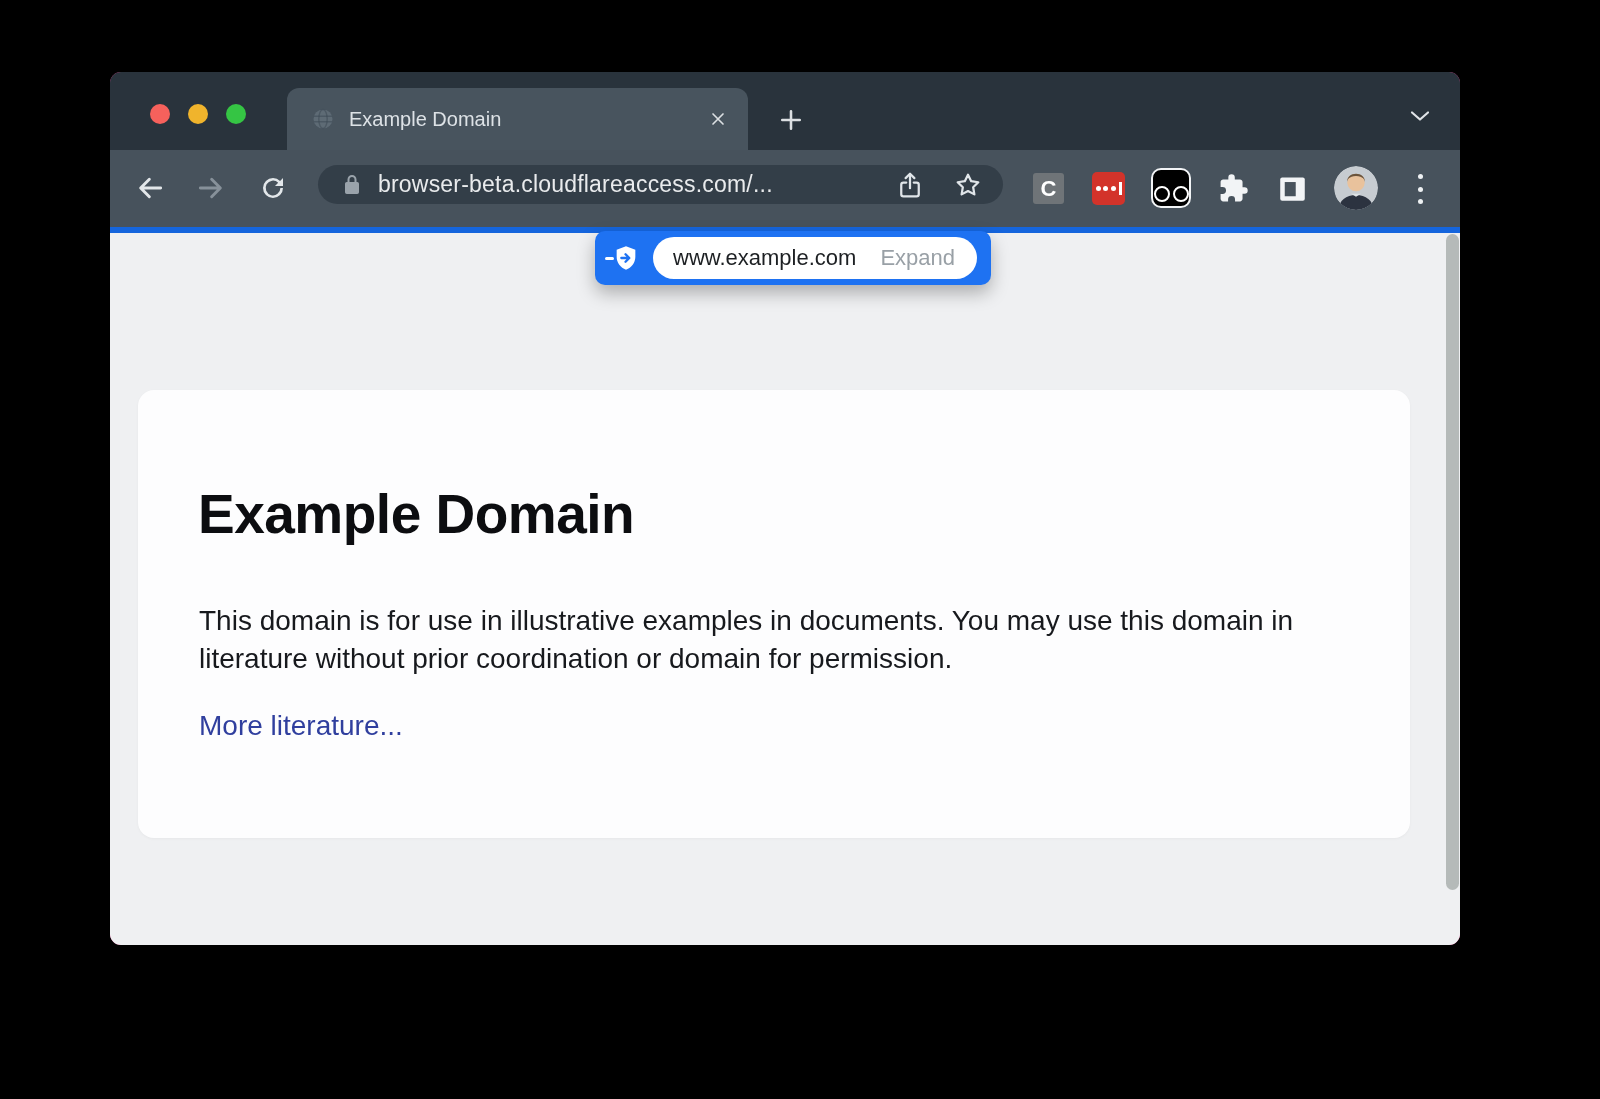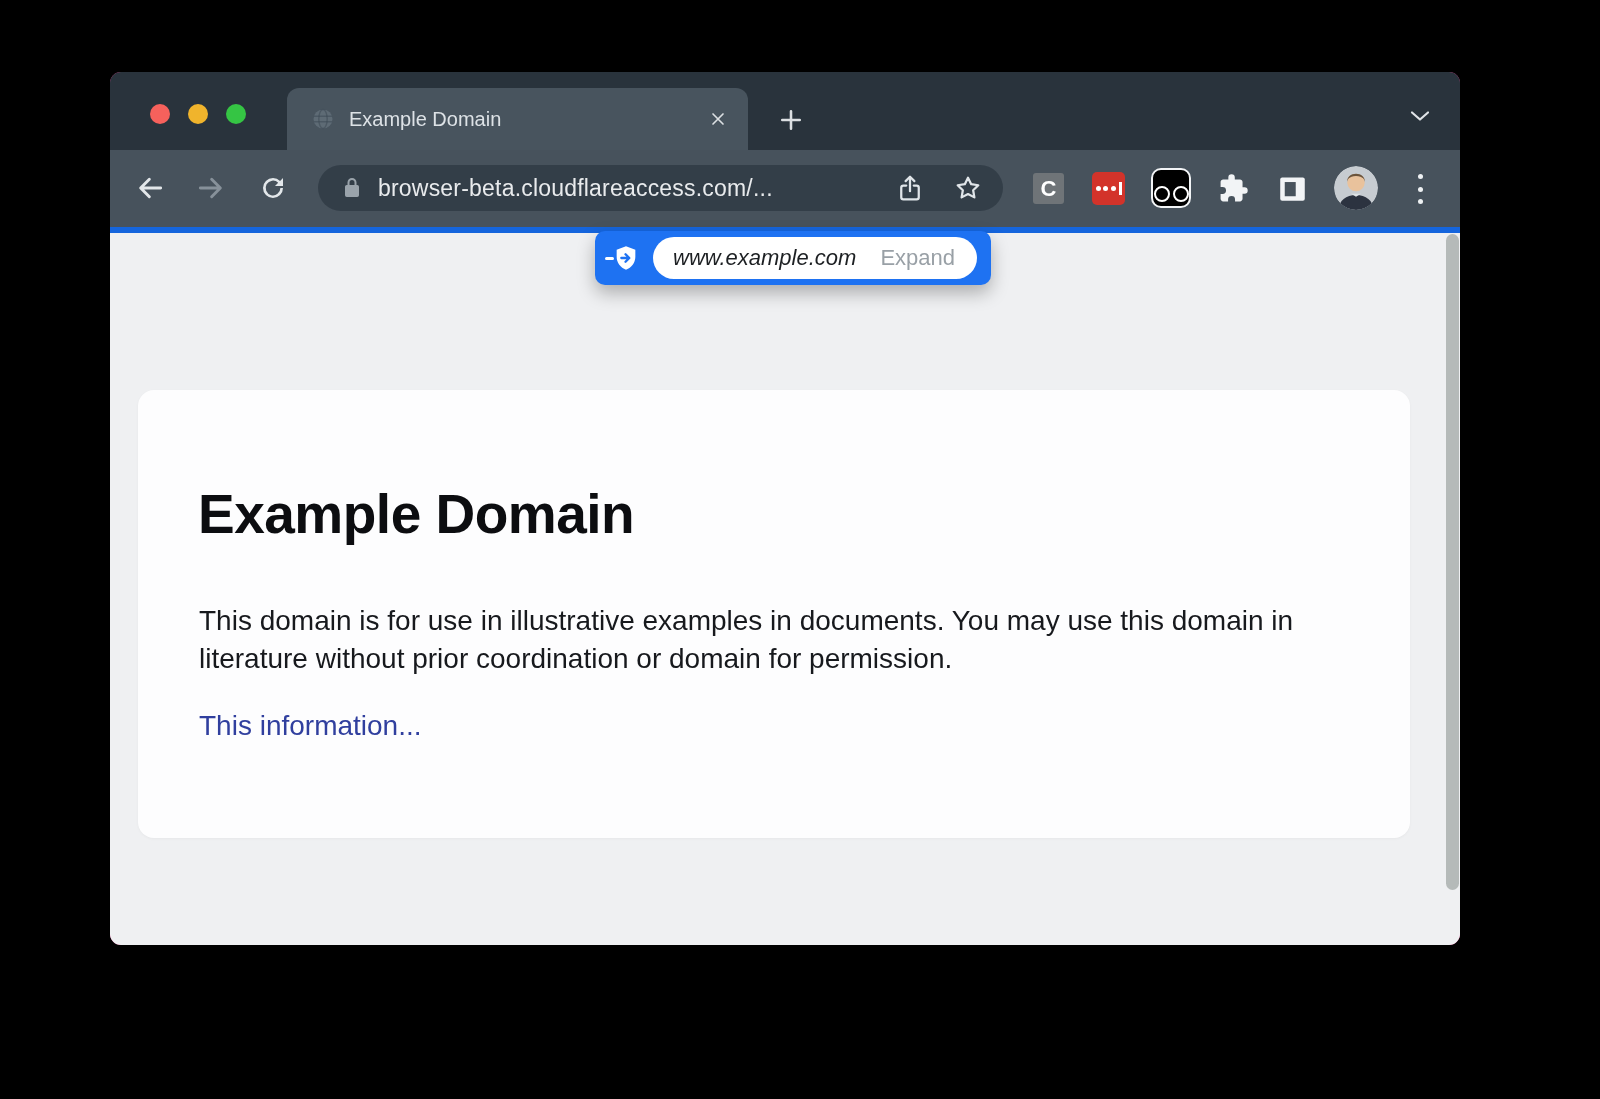--- a/index.html
+++ b/index.html
@@ -33,21 +33,21 @@
     display:flex;align-items:center;justify-content:center;cursor:pointer;
   }
   .strip-chevron{position:absolute;right:28px;top:36px;width:24px;height:20px;cursor:pointer;}
   
   .toolbar{position:relative;height:77px;background:#47525c;}
   .navbtn{position:absolute;top:22px;width:32px;height:32px;display:flex;align-items:center;justify-content:center;cursor:pointer;}
   .nav-back{left:24px;}
   .nav-fwd{left:85px;}
   .nav-reload{left:147px;}
   .omnibox{
-    position:absolute;left:208px;top:15px;width:685px;height:46px;border-radius:23px;
+    position:absolute;left:208px;top:15px;width:685px;height:39px;border-radius:23px;
     background:#333e48;display:flex;align-items:center;
   }
   .omni-lock{margin-left:22px;width:24px;height:24px;flex:0 0 auto;}
   .omni-url{margin-left:14px;font-size:23px;color:#e9ebed;letter-spacing:.2px;white-space:nowrap;overflow:hidden;flex:1 1 auto;}
   .omni-share{width:30px;height:30px;margin-right:28px;flex:0 0 auto;cursor:pointer;}
   .omni-star{width:30px;height:30px;margin-right:20px;flex:0 0 auto;cursor:pointer;}
   .ext{position:absolute;cursor:pointer;}
   .ext-c{left:923px;top:23px;width:31px;height:31px;background:#6f7478;border-radius:3px;
     display:flex;align-items:center;justify-content:center;color:#fff;font-size:22px;font-weight:bold;}
   .ext-lastpass{left:982px;top:22px;width:33px;height:33px;background:#d3332a;border-radius:5px;
@@ -68,21 +68,21 @@
   .iso-pill{
     position:absolute;left:485px;top:-2px;width:396px;height:54px;background:#1e72f2;
     border-radius:10px;box-shadow:0 8px 18px rgba(0,0,0,.28);
   }
   .iso-tail{position:absolute;left:10px;top:26px;width:9px;height:3px;background:#fff;border-radius:2px;}
   .iso-shield{position:absolute;left:17px;top:13px;width:28px;height:28px;}
   .iso-inner{
     position:absolute;left:58px;top:6px;width:324px;height:42px;border-radius:21px;background:#fff;
     display:flex;align-items:center;justify-content:space-between;padding:0 22px 0 20px;box-sizing:border-box;
   }
-  .iso-domain{font-size:22px;color:#1d2023;font-style:italic;}
+  .iso-domain{font-size:22px;color:#1d2023;}
   .iso-expand{font-size:22px;color:#99a0a6;cursor:pointer;}
   .card{
     position:absolute;left:28px;top:157px;width:1272px;height:448px;background:#fdfdfe;border-radius:16px;
     box-shadow:0 1px 3px rgba(0,0,0,.04);
   }
   .card h1{
     margin:0;position:absolute;left:60px;top:92px;
     font-size:55px;font-weight:bold;color:#0c0d10;letter-spacing:-.5px;
   }
   .card p{
@@ -242,19 +242,19 @@
       </span>
       <div class="iso-inner">
         <span class="iso-domain">www.example.com</span>
         <span class="iso-expand">Expand</span>
       </div>
     </div>
 
     <div class="card">
       <h1>Example Domain</h1>
       <p>This domain is for use in illustrative examples in documents. You may use this domain in literature without prior coordination or domain for permission.</p>
-      <a class="morelink">This information...</a>
+      <a class="morelink">More literature...</a>
     </div>
 
     <div class="scrollthumb"></div>
   </div>
 
 </div>
 
 </body></html>

